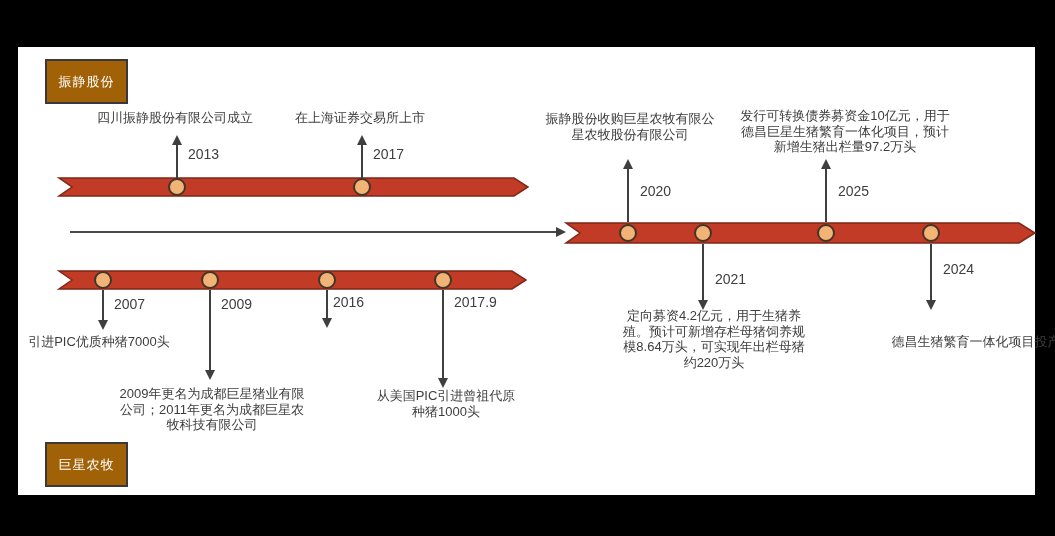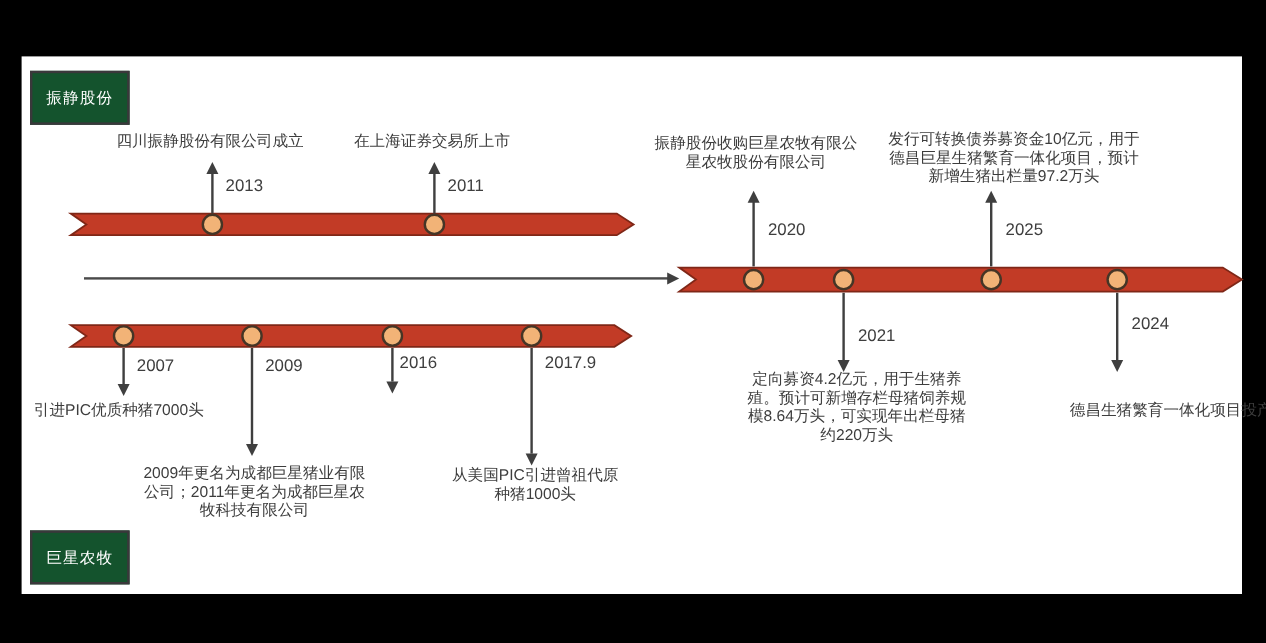--- a/index.html
+++ b/index.html
@@ -7,24 +7,25 @@
     width:1055px;height:536px;background:#000;
     font-family:"Liberation Sans","DejaVu Sans",sans-serif;
     position:relative;overflow:hidden;
   }
   #canvas{
     position:absolute;left:18px;top:47px;width:1017px;height:448px;
     background:#ffffff;
   }
   .tag{
     position:absolute;width:83px;height:45px;
-    background:#14532d;border:2px solid#3a383b;
+    background:#a16207;border:2px solid#3a383b;
     color:#fff;font-size:13px;letter-spacing:1px;
     display:flex;align-items:center;justify-content:center;
     box-sizing:border-box;
+    margin-left:20px;
   }
   svg.band{position:absolute;overflow:visible;}
   svg.band path{fill:#c23b26;stroke:#7f2717;stroke-width:1.5;}
   .marker{
     position:absolute;width:18px;height:18px;border-radius:50%;
     background:#f2b377;border:2px solid #453526;box-sizing:border-box;z-index:3;
   }
   .vline{position:absolute;width:2px;background:#3f3f3f;z-index:2;}
   .hline{position:absolute;height:2px;background:#4a4a4a;z-index:1;}
   .ah-up{position:absolute;width:0;height:0;z-index:2;
@@ -73,21 +74,21 @@
   <div class="vline" style="left:158px;top:97px;height:34px;"></div>
   <div class="ah-up" style="left:154px;top:88px;"></div>
   <div class="year" style="left:170px;top:99px;">2013</div>
   <div class="note" style="left:157px;top:63px;">
     <div>四川振静股份有限公司成立</div>
   </div>
 
   <div class="marker" style="left:335px;top:131px;"></div>
   <div class="vline" style="left:343px;top:97px;height:34px;"></div>
   <div class="ah-up" style="left:339px;top:88px;"></div>
-  <div class="year" style="left:355px;top:99px;">2011</div>
+  <div class="year" style="left:355px;top:99px;">2017</div>
   <div class="note" style="left:342px;top:63px;">
     <div>在上海证券交易所上市</div>
   </div>
 
   <div class="marker" style="left:601px;top:177px;"></div>
   <div class="vline" style="left:609px;top:121px;height:54px;"></div>
   <div class="ah-up" style="left:605px;top:112px;"></div>
   <div class="year" style="left:622px;top:136px;">2020</div>
   <div class="note" style="left:612px;top:64px;">
     <div>振静股份收购巨星农牧有限公</div>

